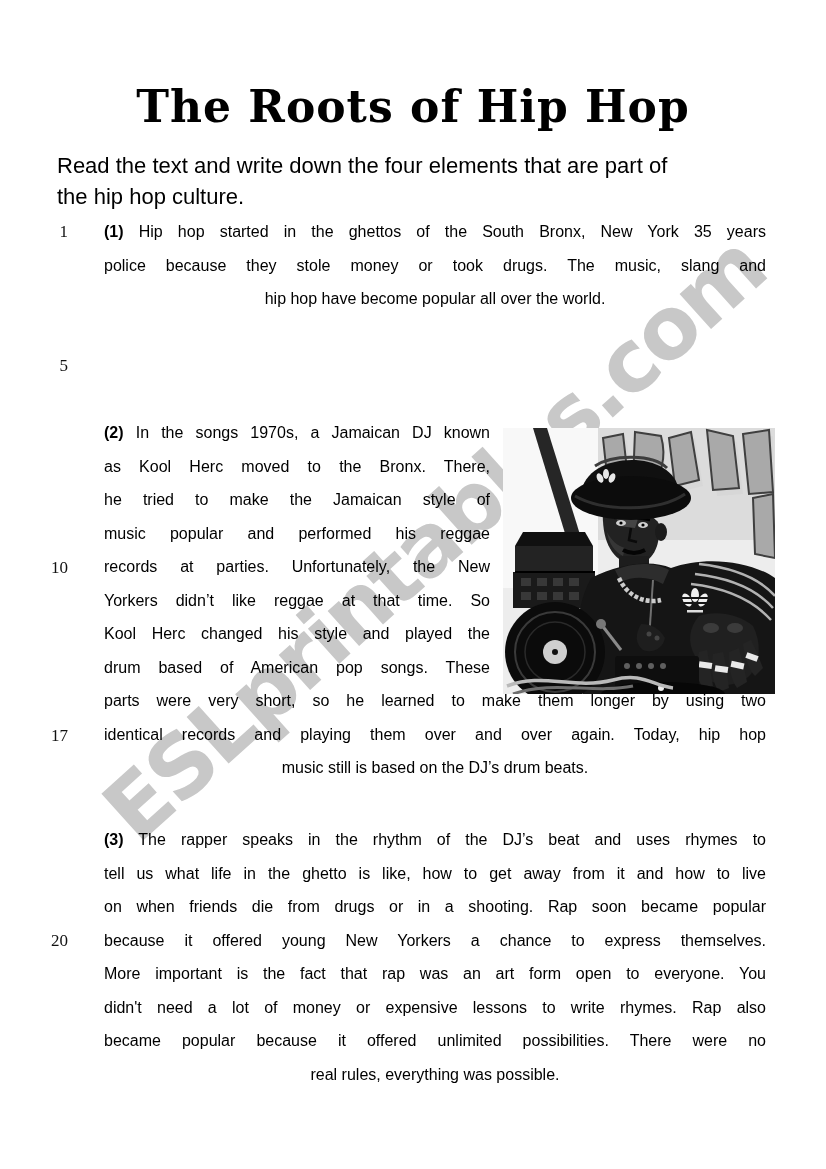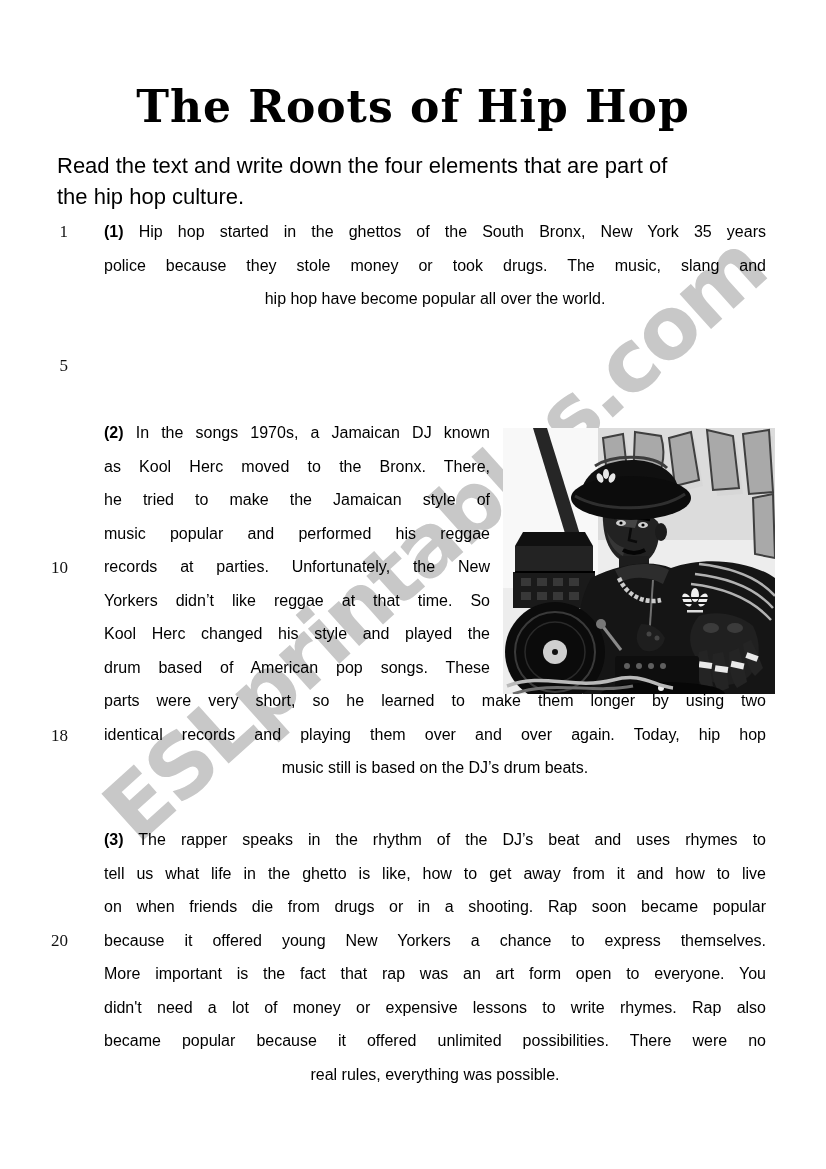--- a/index.html
+++ b/index.html
@@ -51,21 +51,21 @@
   <h1 class="doc-title">The Roots of Hip Hop</h1>
 
   <div class="instruction">
     <div>Read the text and write down the four elements that are part of</div>
     <div>the hip hop culture.</div>
   </div>
 
   <div class="gutter-num" style="top:215px">1</div>
   <div class="gutter-num" style="top:349px">5</div>
   <div class="gutter-num" style="top:551px">10</div>
-  <div class="gutter-num" style="top:718.5px">18</div>
+  <div class="gutter-num" style="top:718.5px">17</div>
   <div class="gutter-num" style="top:923.5px">20</div>
 
   <div class="para" style="top:215px">
     <div class="line"><span class="pnum">(1)</span> <span>Hip hop started in the ghettos of the South Bronx, New York 35 years</span></div>
     <div class="line">police because they stole money or took drugs. The music, slang and</div>
     <div class="line last">hip hop have become popular all over the world.</div>
   </div>
 
   <div class="para" style="top:416px">
     <div class="line narrow"><span class="pnum">(2)</span> <span>In the songs 1970s, a Jamaican DJ known</span></div>

